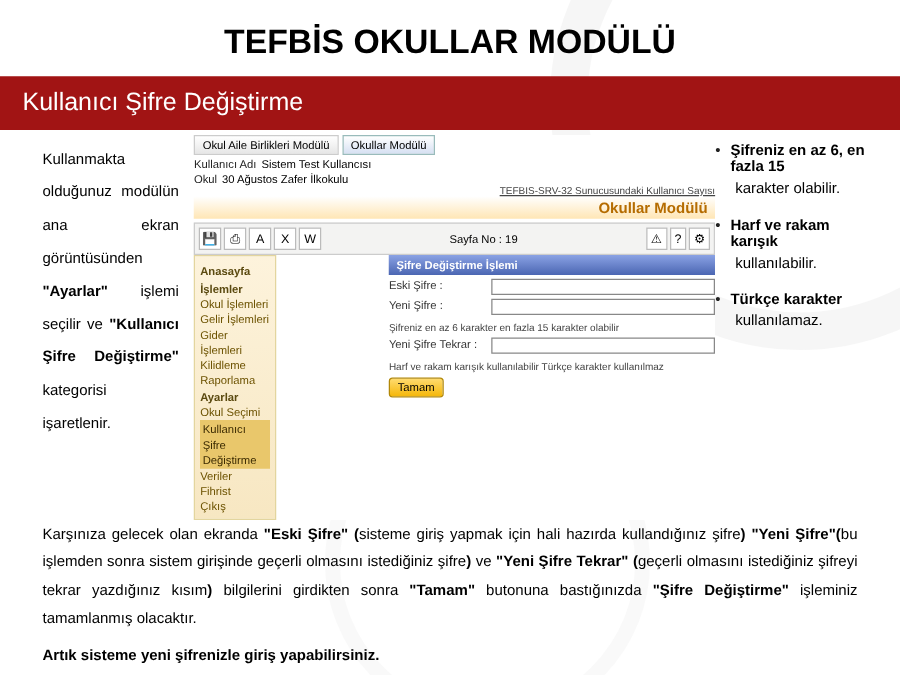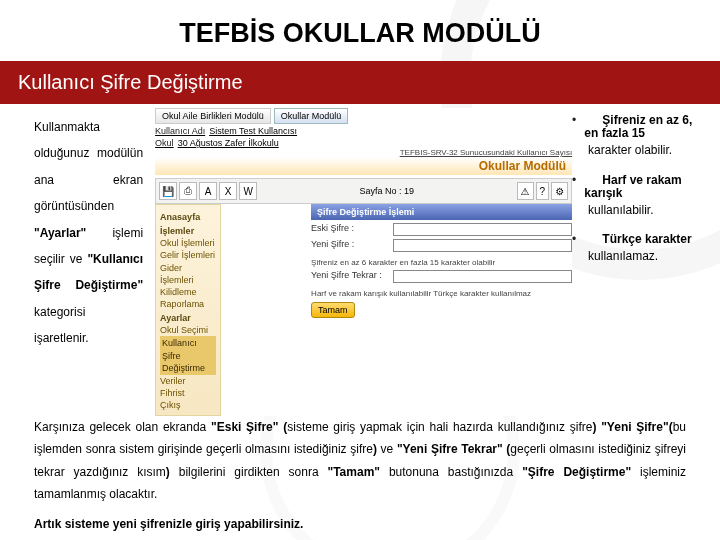--- a/index.html
+++ b/index.html
@@ -60,21 +60,21 @@
       background:#fff;
     }
     .ui-tabs { display:flex; gap:3px; font-size:9px; }
     .ui-tab {
       background: linear-gradient(#fff,#e6e6e6);
       border:1px solid #ccc;
       padding:2px 6px;
     }
     .ui-tab.active { background:linear-gradient(#fff,#d6e0f2); border-color:#9bb; }
     .ui-userrow {
-      display:flex; align-items:center; gap:4px; font-size:9px; margin-top:2px;text-decoration:underline;
+      display:flex; align-items:center; gap:4px; font-size:9px; margin-top:2px;
     }
     .ui-field-lbl { color:#222; }
     .ui-toolbar {
       display:flex; gap:2px; background:#f3f3f2; padding:3px; border:1px solid #ccc; margin-top:3px;
     }
     .tb-btn { width:18px; height:18px; background:#fff; border:1px solid #bbb; display:flex;align-items:center;justify-content:center;font-size:10px;}
     .ui-side {
       width:66px; float:left; font-size:9px; background:linear-gradient(#fdf3dc,#f7e7c2); padding:4px 4px; line-height:1.35;
       border:1px solid #e3d59e; color:#5a4500;
     }
@@ -97,21 +97,21 @@
       text-align:right; font-size:12px; color:#b56c00; font-weight:bold;
       background:linear-gradient(#fff,#ffe6b5); padding:2px 6px;
     }
     .srv {font-size:8px;text-align:right; color:#444;text-decoration:underline;}
     .toolbar-right { margin-left:auto; display:flex; gap:2px; }
 
     .bullets { list-style: none; font-size: 12px; padding-left:0; line-height:1.1; }
     .bullets li { margin-bottom:2px; display:flex; align-items:flex-start; }
     .bullets li .b { color:#222; margin-right:8px; }
     .bullets .ind { padding-left:16px; margin-top:4px; margin-bottom:16px;}
-    .bullets b { font-weight:bold;margin-left:18px; }
+    .bullets b { font-weight:bold; }
 
     .paragraphs {
       position:relative; z-index:2;
       padding: 0 34px;
       font-size: 12px;
       line-height: 1.85;
       text-align: justify;
     }
     .paragraphs b { font-weight:bold; }
   </style>

